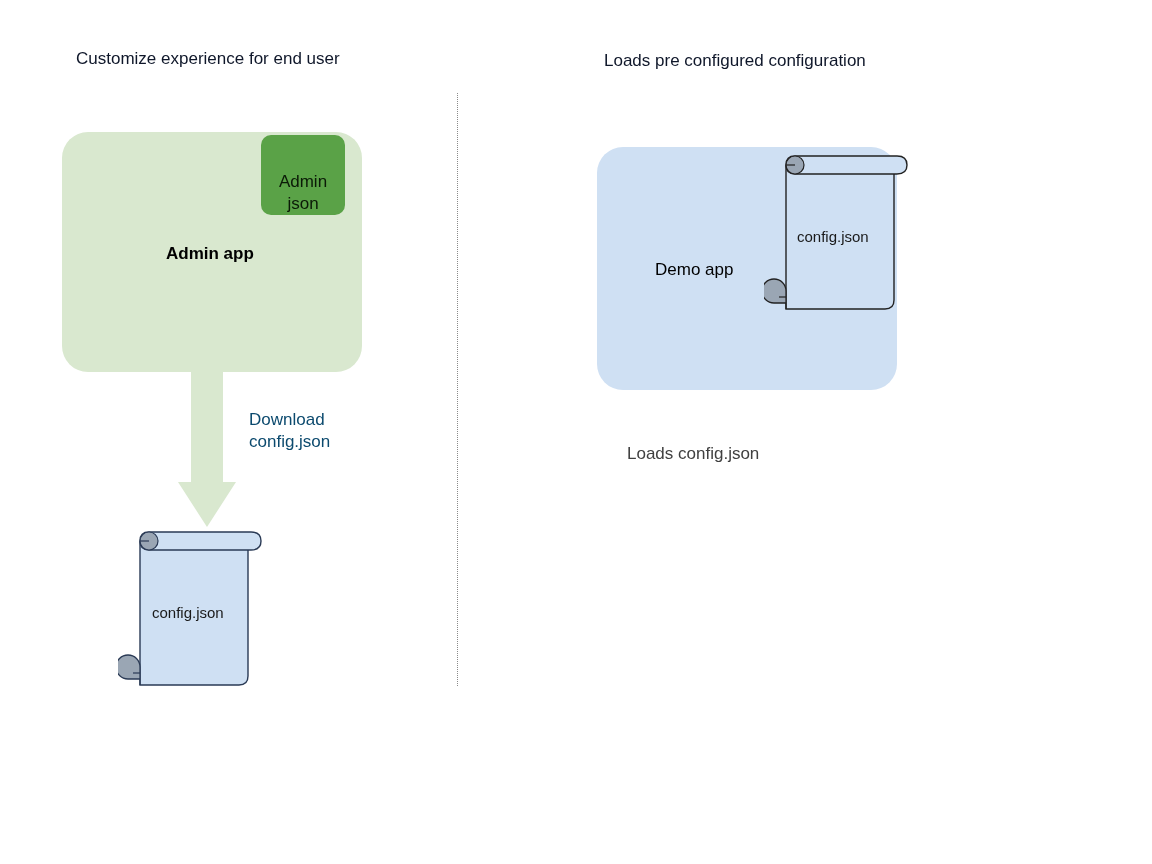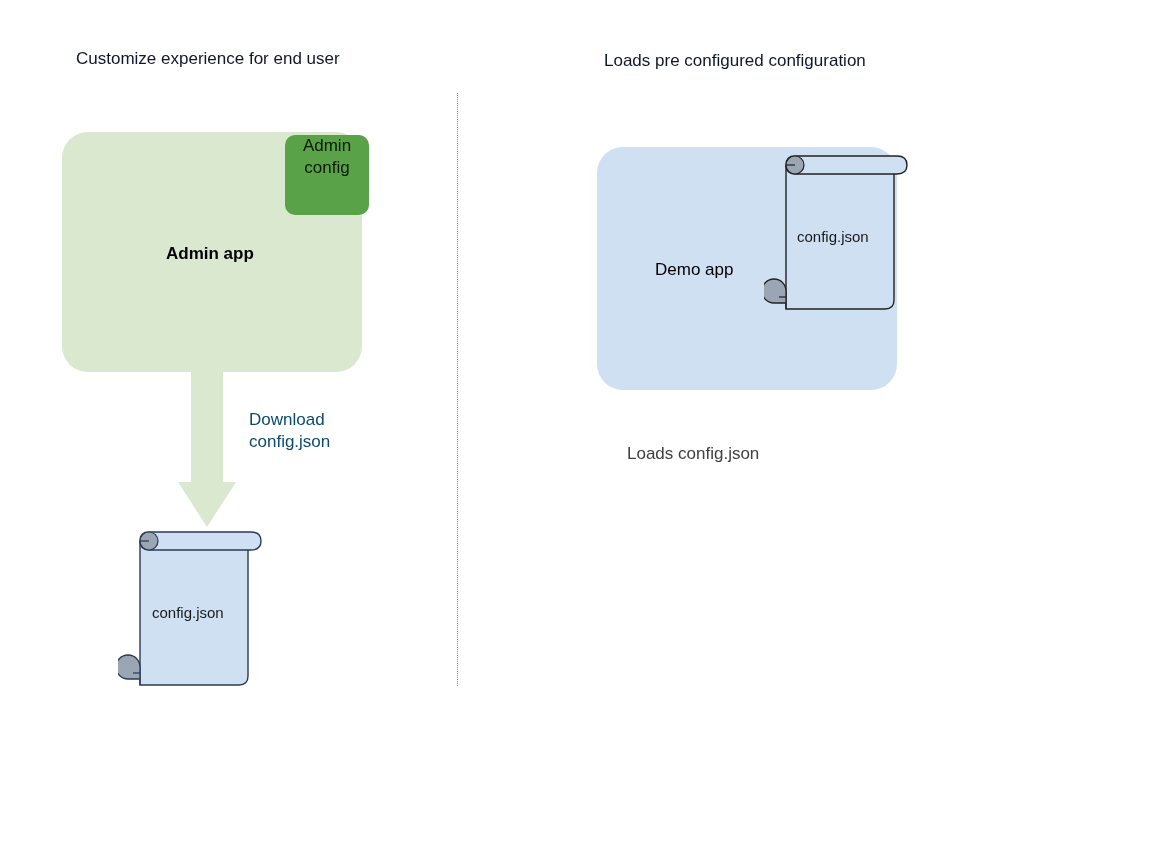--- a/index.html
+++ b/index.html
@@ -62,26 +62,26 @@
     line-height: 20px;
     white-space: nowrap;
     color: #000000;
   }
   #admin-app-label { left: 166px; top: 244px; font-weight: bold; }
   #demo-app-label  { left: 655px; top: 260px; }
 
   
   #admin-panel {
     position: absolute;
-    left: 285px; top: 135px;
+    left: 261px; top: 135px;
     width: 84px;  height: 80px;
     background: #5aa247;
     border-radius: 10px;
     display: flex;
-    align-items: flex-start;
+    align-items: flex-end;
     justify-content: center;
     text-align: center;
     font-size: 17px;
     line-height: 22px;
     color: #0b1a07;
   }
 
   
   #download-arrow {
     position: absolute;
@@ -135,21 +135,21 @@
 
   <div class="divider"></div>
 
   <div class="app-box" id="admin-app-box"></div>
 
   <div class="app-label" id="admin-app-label">Admin app</div>
 
   <div id="admin-panel">
     <div>
       <div>Admin</div>
-      <div>config</div>
+      <div>json</div>
     </div>
   </div>
 
   <svg id="download-arrow" viewBox="0 0 58 157" preserveAspectRatio="none">
     <polygon points="13,0 45,0 45,112 58,112 29,157 0,112 13,112" fill="#d9e8cf"></polygon>
   </svg>
 
   <div class="arrow-label" id="arrow-label-l1">Download</div>
   <div class="arrow-label" id="arrow-label-l2">config.json</div>
 

